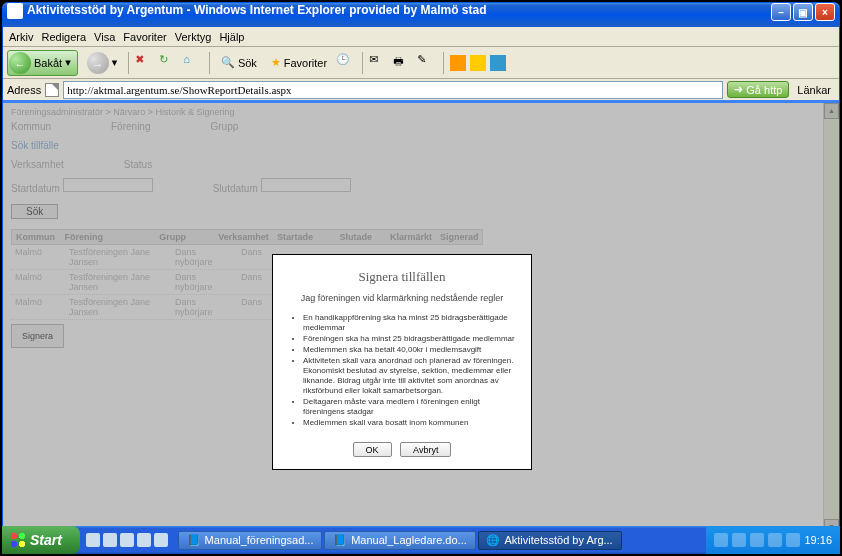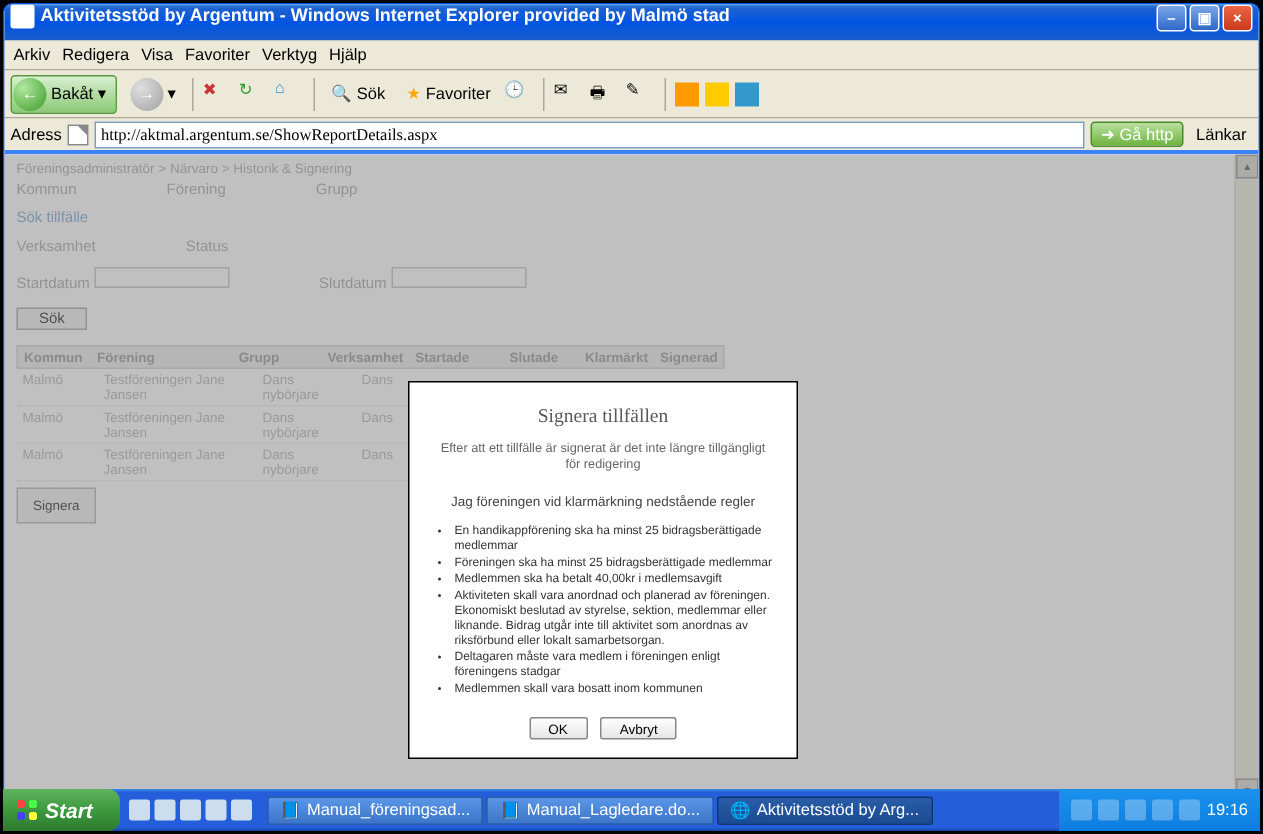--- a/index.html
+++ b/index.html
@@ -394,21 +394,20 @@
           <div class="col-v">Dans</div>
         </div>
       </div>
       <button class="signera-btn">Signera</button>
     </div>
 
     <div class="page-overlay"></div>
 
     <div class="modal">
       <div class="modal-title">Signera tillfällen</div>
-      <div class="modal-sub">Efter att ett tillfälle är signerat är det inte längre tillgängligt för redigering</div>
       <div class="modal-heading">Jag föreningen vid klarmärkning nedstående regler</div>
       <ul>
         <li>En handikappförening ska ha minst 25 bidragsberättigade medlemmar</li>
         <li>Föreningen ska ha minst 25 bidragsberättigade medlemmar</li>
         <li>Medlemmen ska ha betalt 40,00kr i medlemsavgift</li>
         <li>Aktiviteten skall vara anordnad och planerad av föreningen. Ekonomiskt beslutad av styrelse, sektion, medlemmar eller liknande. Bidrag utgår inte till aktivitet som anordnas av riksförbund eller lokalt samarbetsorgan.</li>
         <li>Deltagaren måste vara medlem i föreningen enligt föreningens stadgar</li>
         <li>Medlemmen skall vara bosatt inom kommunen</li>
       </ul>
       <div class="modal-btns">

